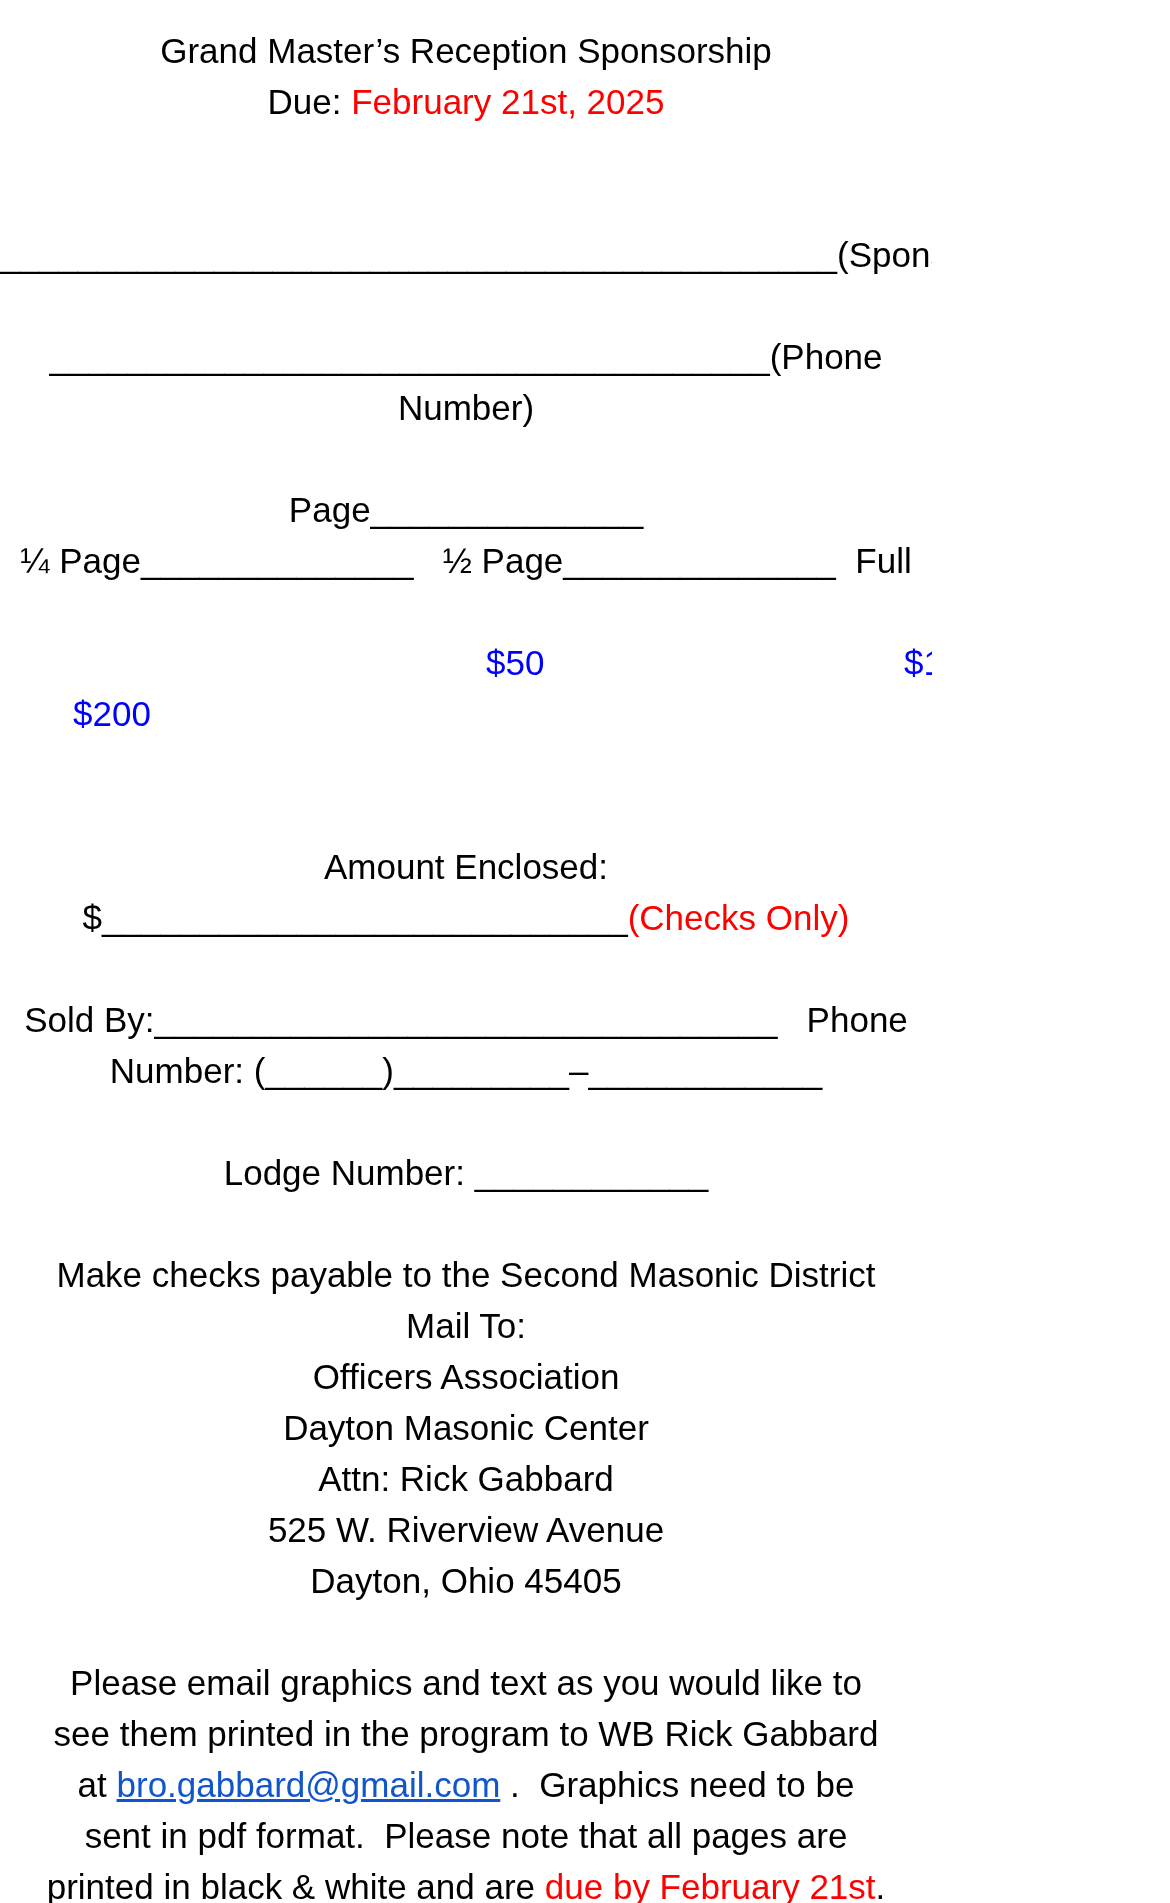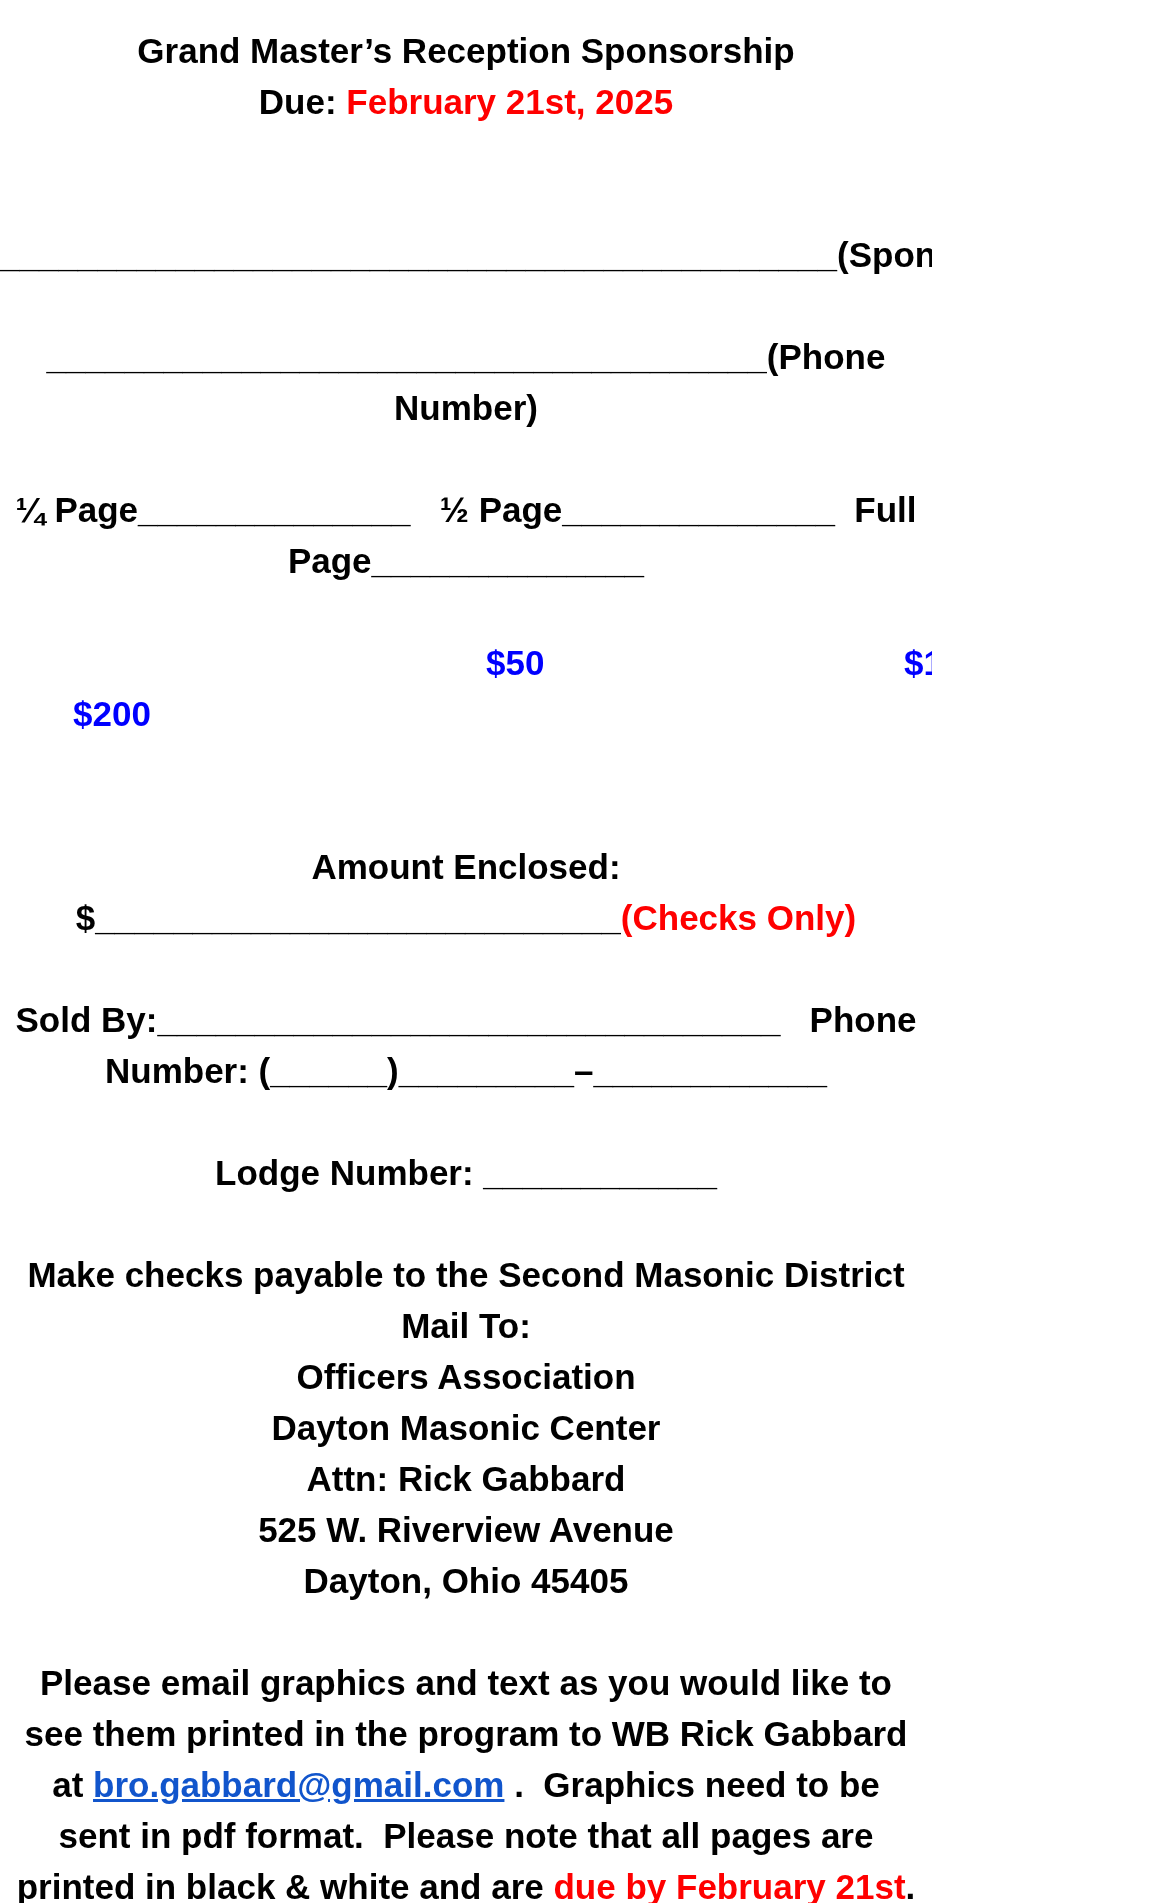--- a/index.html
+++ b/index.html
@@ -9,21 +9,21 @@
   }
   .doc {
     position: relative;
     width: 932px;
     height: 1903px;
     box-sizing: border-box;
     padding-top: 25px;
     background: var(--page-bg, #ffffff);
     color: var(--text, #000000);
     font-family: "Liberation Sans", sans-serif;
-    font-weight: bold;
+    font-weight: normal;
     font-size: 35px;
     line-height: 51px;
     overflow: hidden;
   }
   .line {
     min-height: 51px;
     text-align: center;
     white-space: pre-wrap;
   }
   .line.prices {
@@ -43,22 +43,22 @@
 
 <div class="doc" id="doc-root">
     <div class="line"><span>Grand Master’s Reception Sponsorship</span></div>
     <div class="line"><span>Due: </span><span class="red">February 21st, 2025</span></div>
     <div class="line"></div>
     <div class="line"></div>
     <div class="line"><span>___________________________________________</span><span>(Sponsor)</span></div>
     <div class="line"></div>
     <div class="line"><span>_____________________________________</span><span>(Phone Number)</span></div>
     <div class="line"></div>
+    <div class="line"><span>Page</span><span>______________</span></div>
     <div class="line"><span>¼ Page</span><span>______________</span><span>   </span><span>½ Page</span><span>______________</span><span>  </span><span>Full</span></div>
-    <div class="line"><span>Page</span><span>______________</span></div>
     <div class="line"></div>
     <div class="line prices"><span class="blue" style="left: 486px;">$50</span><span class="blue" style="left: 904px;">$100</span></div>
     <div class="line prices"><span class="blue" style="left: 73px;">$200</span></div>
     <div class="line"></div>
     <div class="line"></div>
     <div class="line"><span>Amount Enclosed:</span></div>
     <div class="line"><span>$</span><span>___________________________</span><span class="red">(Checks Only)</span></div>
     <div class="line"></div>
     <div class="line"><span>Sold By:</span><span>________________________________</span><span>   </span><span>Phone</span></div>
     <div class="line"><span>Number: (</span><span>______</span><span>)</span><span>_________</span><span>–</span><span>____________</span></div>

